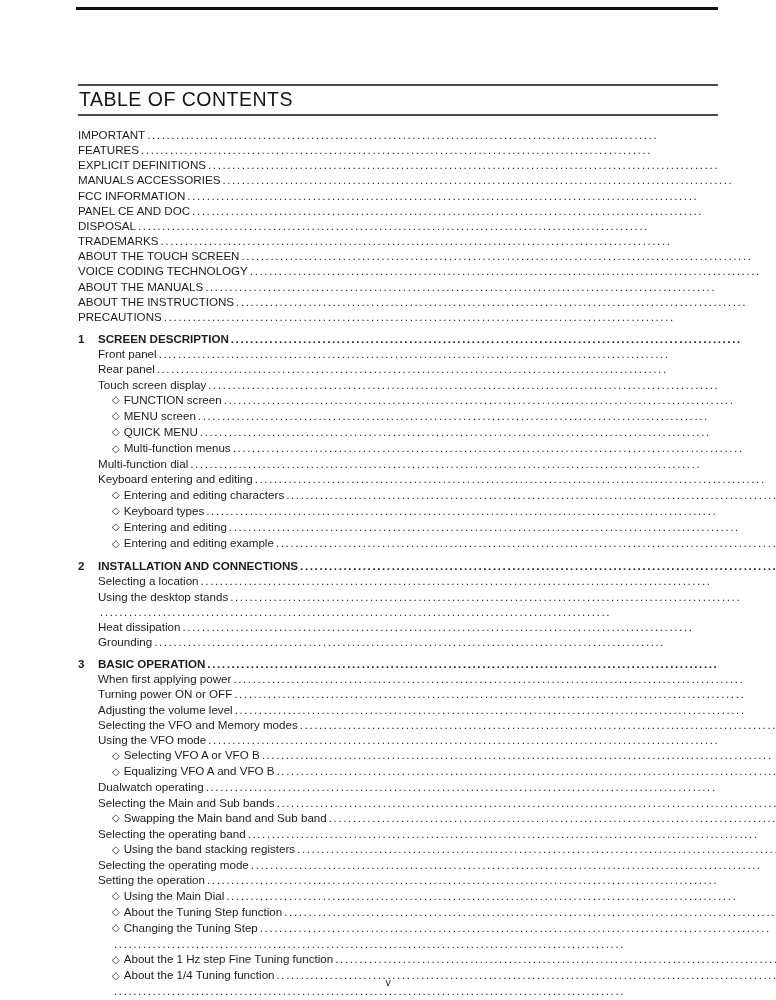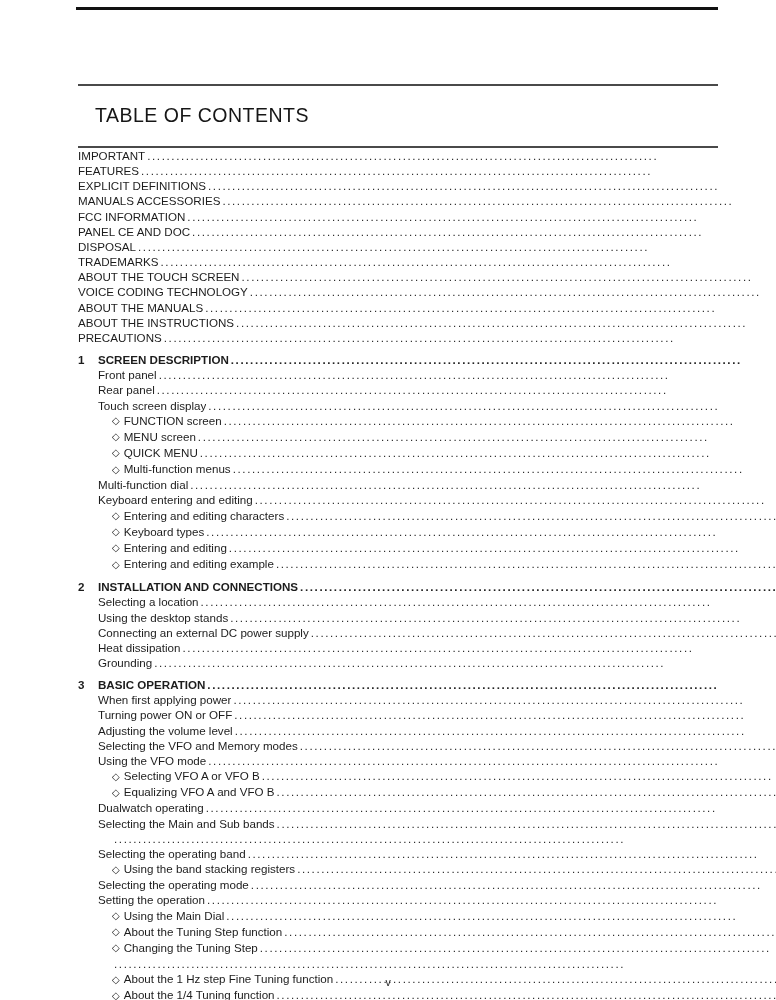--- a/index.html
+++ b/index.html
@@ -25,30 +25,31 @@
     left: 78px;
     width: 640px;
     top: 84px;
   }
   .title-bar {
     border-top: 2px solid #4a4a4a;
     border-bottom: 2px solid #4a4a4a;
     padding: 2px 0 3px 1px;
   }
   .title-bar h1 {
-    margin: 16px;
+    margin: 0;
     font-size: 19.5px;
     font-weight: 400;
     letter-spacing: 0.5px;
     color: #161616;
   }
   .columns {
     display: grid;
     grid-template-columns: 1fr 1fr;
     column-gap: 38px;
+    margin-top: 11px;
     font-size: 11.6px;
     line-height: 15.15px;
   }
   .block { margin: 0; }
   .block.sect { margin-top: 7px; }
   .row { display: flex; align-items: baseline; }
   .row .lbl { white-space: nowrap; flex: 0 1 auto; overflow: hidden; }
   .lvl1 { padding-left: 20px; }
   .lvl2 { padding-left: 34px; }
   .dots {
@@ -214,21 +215,20 @@
             </div>
             <div class="row lvl1">
               <span class="lbl">Selecting a location</span>
               <span class="dots"></span>
             </div>
             <div class="row lvl1">
               <span class="lbl">Using the desktop stands</span>
               <span class="dots"></span>
             </div>
             <div class="row lvl1">
-              <span class="lbl">Connecting an external DC power supply</span>
               <span class="dots"></span>
             </div>
             <div class="row lvl1">
               <span class="lbl">Heat dissipation</span>
               <span class="dots"></span>
             </div>
             <div class="row lvl1">
               <span class="lbl">Grounding</span>
               <span class="dots"></span>
             </div>
@@ -269,20 +269,21 @@
             </div>
             <div class="row lvl1">
               <span class="lbl">Dualwatch operating</span>
               <span class="dots"></span>
             </div>
             <div class="row lvl1">
               <span class="lbl">Selecting the Main and Sub bands</span>
               <span class="dots"></span>
             </div>
             <div class="row lvl2">
+              <span class="lbl"><span class="diam">◇</span>Swapping the Main band and Sub band</span>
               <span class="dots"></span>
             </div>
             <div class="row lvl1">
               <span class="lbl">Selecting the operating band</span>
               <span class="dots"></span>
             </div>
             <div class="row lvl2">
               <span class="lbl"><span class="diam">◇</span>Using the band stacking registers</span>
               <span class="dots"></span>
             </div>

